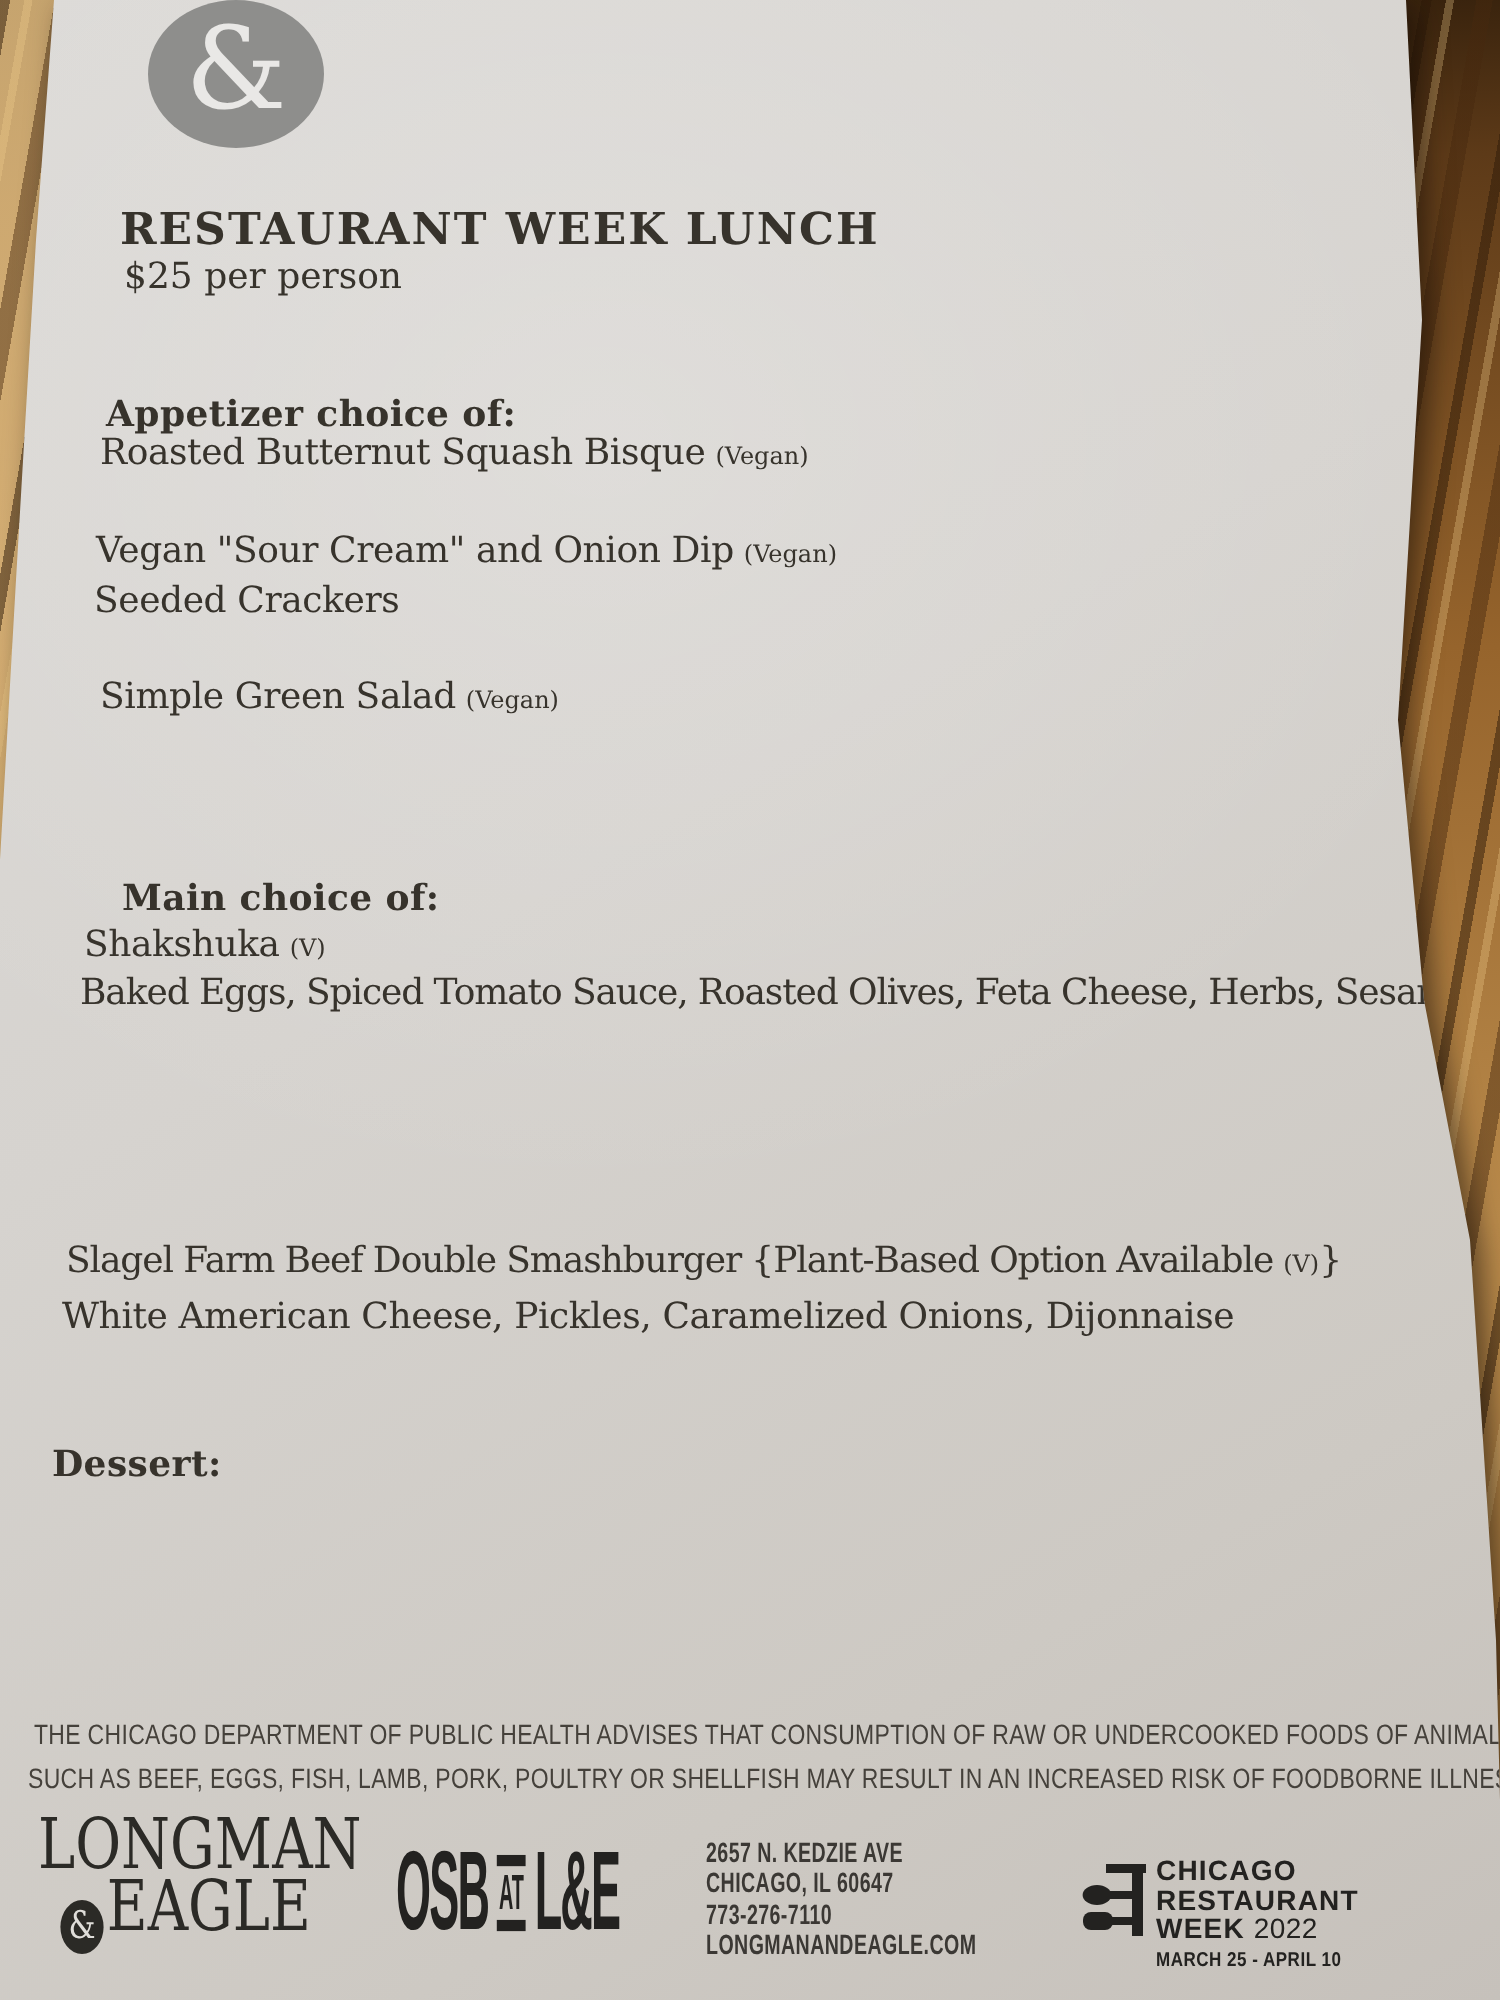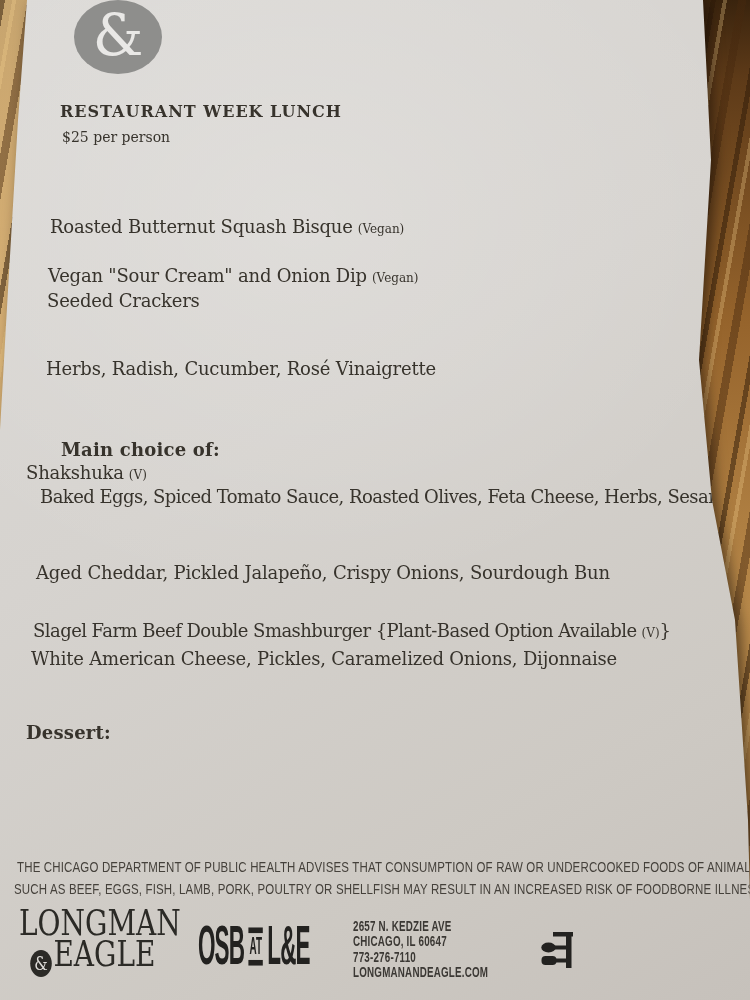--- a/index.html
+++ b/index.html
@@ -25,22 +25,22 @@
                       735px 620px, 748px 820px, 750px 900px, 750px 1000px,
                       0 1000px, 0 430px, 8px 290px, 18px 120px);
     background:
       radial-gradient(90% 55% at 40% 22%, rgba(255,255,255,0.18), rgba(255,255,255,0) 70%),
       linear-gradient(150deg, #dcdad7 0%, #d6d3cf 42%, #cdc9c3 78%, #c6c1bb 100%);
   }
 
   .line{position:absolute;white-space:nowrap;color:#37332c;line-height:1;}
   .t{font-size:18px;letter-spacing:-0.2px;}
   .h{font-size:18px;font-weight:bold;letter-spacing:0.2px;}
-  .title{font-size:16px;font-weight:bold;letter-spacing:1px;}
-  .price{font-size:14px;}
+  .title{font-size:22px;font-weight:bold;letter-spacing:1px;}
+  .price{font-size:18px;}
   .tag{font-size:12px;margin-left:5px;letter-spacing:0;}
   .suffix{font-size:18px;}
   .tight{letter-spacing:-0.55px;}
 
   
   .logo-circle{position:absolute;left:74px;top:0px;width:88px;height:74px;border-radius:50%;
     background:#8e8e8c;display:flex;align-items:center;justify-content:center;}
   .logo-amp{color:#e9e8e6;font-size:57px;font-family:"DejaVu Serif",serif;line-height:1;
     transform:translateY(-2px);}
 
@@ -85,32 +85,32 @@
   <div class="paper-wrap">
     <div class="paper">
 
       <div class="logo-circle">
         <span class="logo-amp">&amp;</span>
       </div>
 
       <div class="line title" style="left:60px;top:104px">RESTAURANT WEEK LUNCH</div>
       <div class="line price" style="left:62px;top:130px">$25 per person</div>
 
+      <div class="line h" style="left:53px;top:199px">Appetizer choice of:</div>
       <div class="line t" style="left:50px;top:218px"><span>Roasted Butternut Squash Bisque</span><span class="tag">(Vegan)</span></div>
 
       <div class="line t" style="left:48px;top:267px"><span>Vegan "Sour Cream" and Onion Dip</span><span class="tag">(Vegan)</span></div>
       <div class="line t" style="left:47px;top:292px">Seeded Crackers</div>
 
-      <div class="line t" style="left:46px;top:360px">Herbs, Radish, Cucumber, Rosé Vinaigrette</div>
+      <div class="line t" style="left:50px;top:340px"><span>Simple Green Salad</span><span class="tag">(Vegan)</span></div>
 
       <div class="line h" style="left:61px;top:441px">Main choice of:</div>
-      <div class="line t" style="left:26px;top:464px"><span>Shakshuka</span><span class="tag">(V)</span></div>
+      <div class="line t" style="left:42px;top:464px"><span>Shakshuka</span><span class="tag">(V)</span></div>
       <div class="line t tight" style="left:40px;top:488px">Baked Eggs, Spiced Tomato Sauce, Roasted Olives, Feta Cheese, Herbs, Sesame</div>
 
-      <div class="line t" style="left:36px;top:564px">Aged Cheddar, Pickled Jalapeño, Crispy Onions, Sourdough Bun</div>
 
       <div class="line t" style="left:31px;top:650px">White American Cheese, Pickles, Caramelized Onions, Dijonnaise</div>
       <div class="line t tight" style="left:33px;top:622px"><span>Slagel Farm Beef Double Smashburger {Plant-Based Option Available</span><span class="tag">(V)</span><span class="suffix">}</span></div>
 
       <div class="line h" style="left:26px;top:724px">Dessert:</div>
 
       <div class="line discl" style="left:17px;top:860px">THE CHICAGO DEPARTMENT OF PUBLIC HEALTH ADVISES THAT CONSUMPTION OF RAW OR UNDERCOOKED FOODS OF ANIMAL ORIGIN</div>
       <div class="line discl" style="left:14px;top:882px">SUCH AS BEEF, EGGS, FISH, LAMB, PORK, POULTRY OR SHELLFISH MAY RESULT IN AN INCREASED RISK OF FOODBORNE ILLNESS.</div>
 
       <div class="lm">
@@ -136,16 +136,22 @@
       <svg class="crw-icon" viewBox="0 0 32 40">
         <g fill="#232220">
           <rect x="12" y="2" width="20" height="4.5"></rect>
           <rect x="25" y="2" width="5.5" height="36"></rect>
           <ellipse cx="7.5" cy="17.5" rx="7.2" ry="5"></ellipse>
           <rect x="12" y="15.5" width="14" height="4"></rect>
           <rect x="0.5" y="26" width="15" height="9" rx="4"></rect>
           <rect x="13" y="28.5" width="13" height="4"></rect>
         </g>
       </svg>
+      <div class="crw">
+        <div>CHICAGO</div>
+        <div>RESTAURANT</div>
+        <div><span>WEEK</span> <span class="yr">2022</span></div>
+        <div class="crw-dates">MARCH 25 - APRIL 10</div>
+      </div>
 
     </div>
   </div>
 </div>
 
 </body></html>

